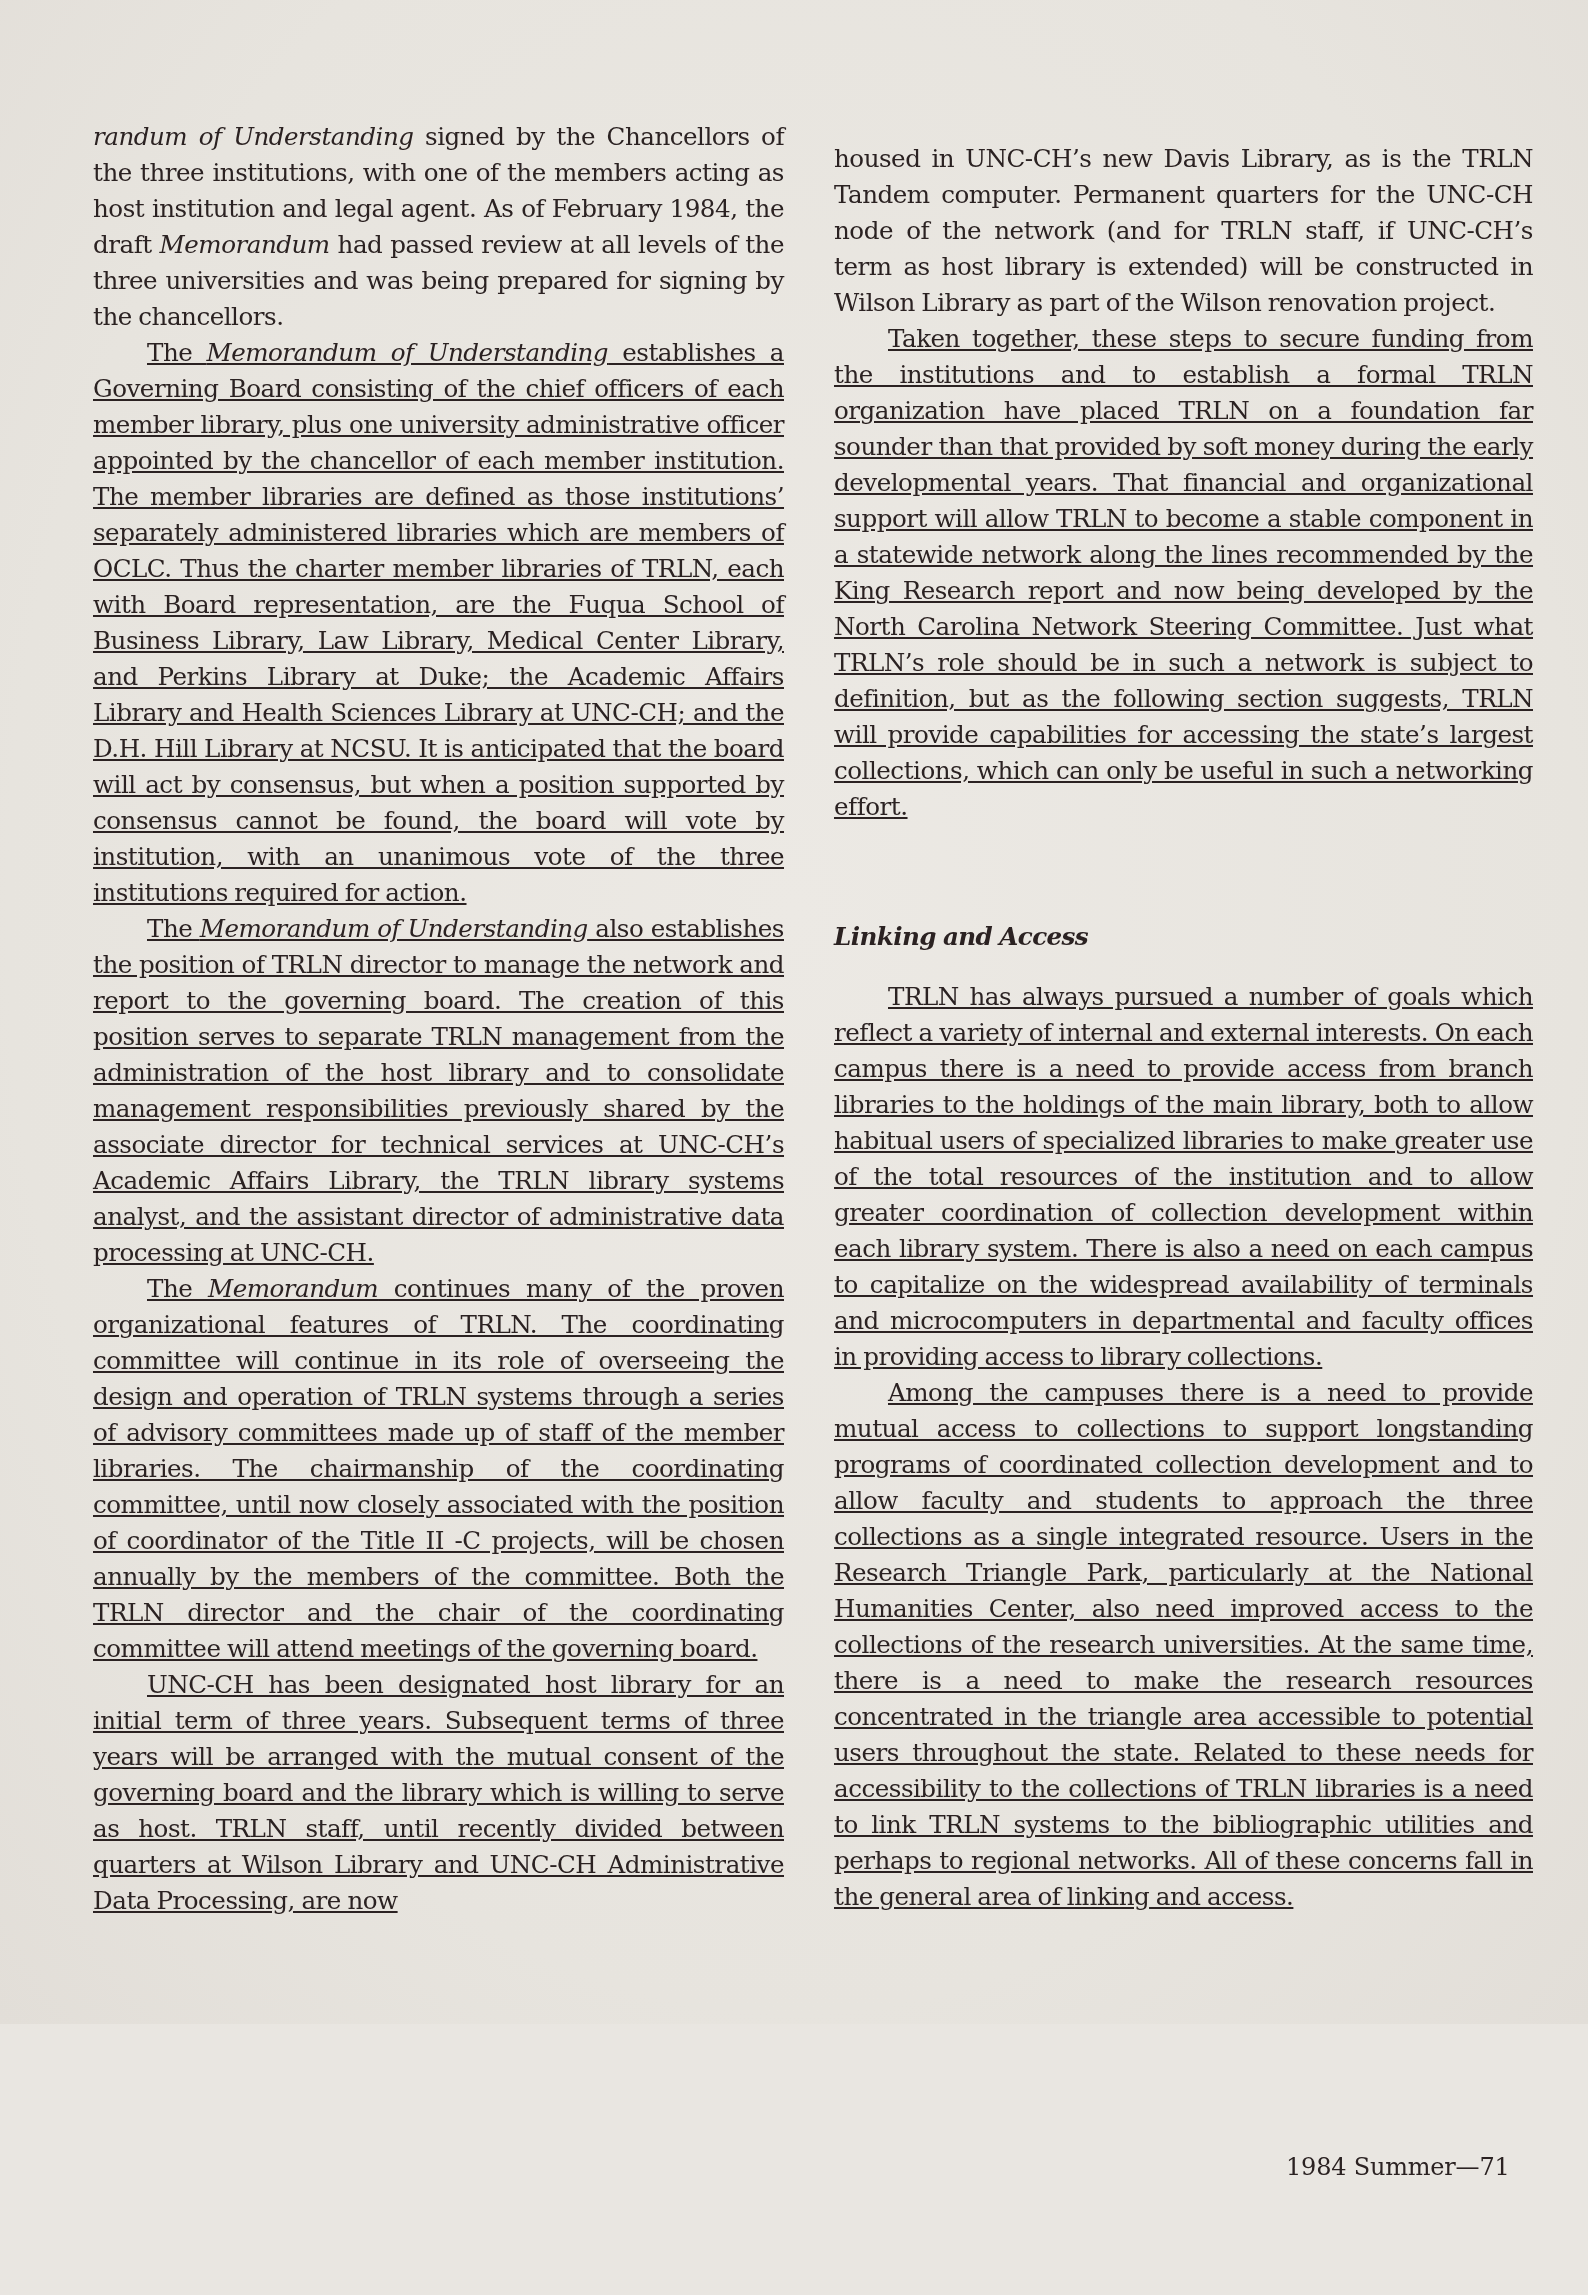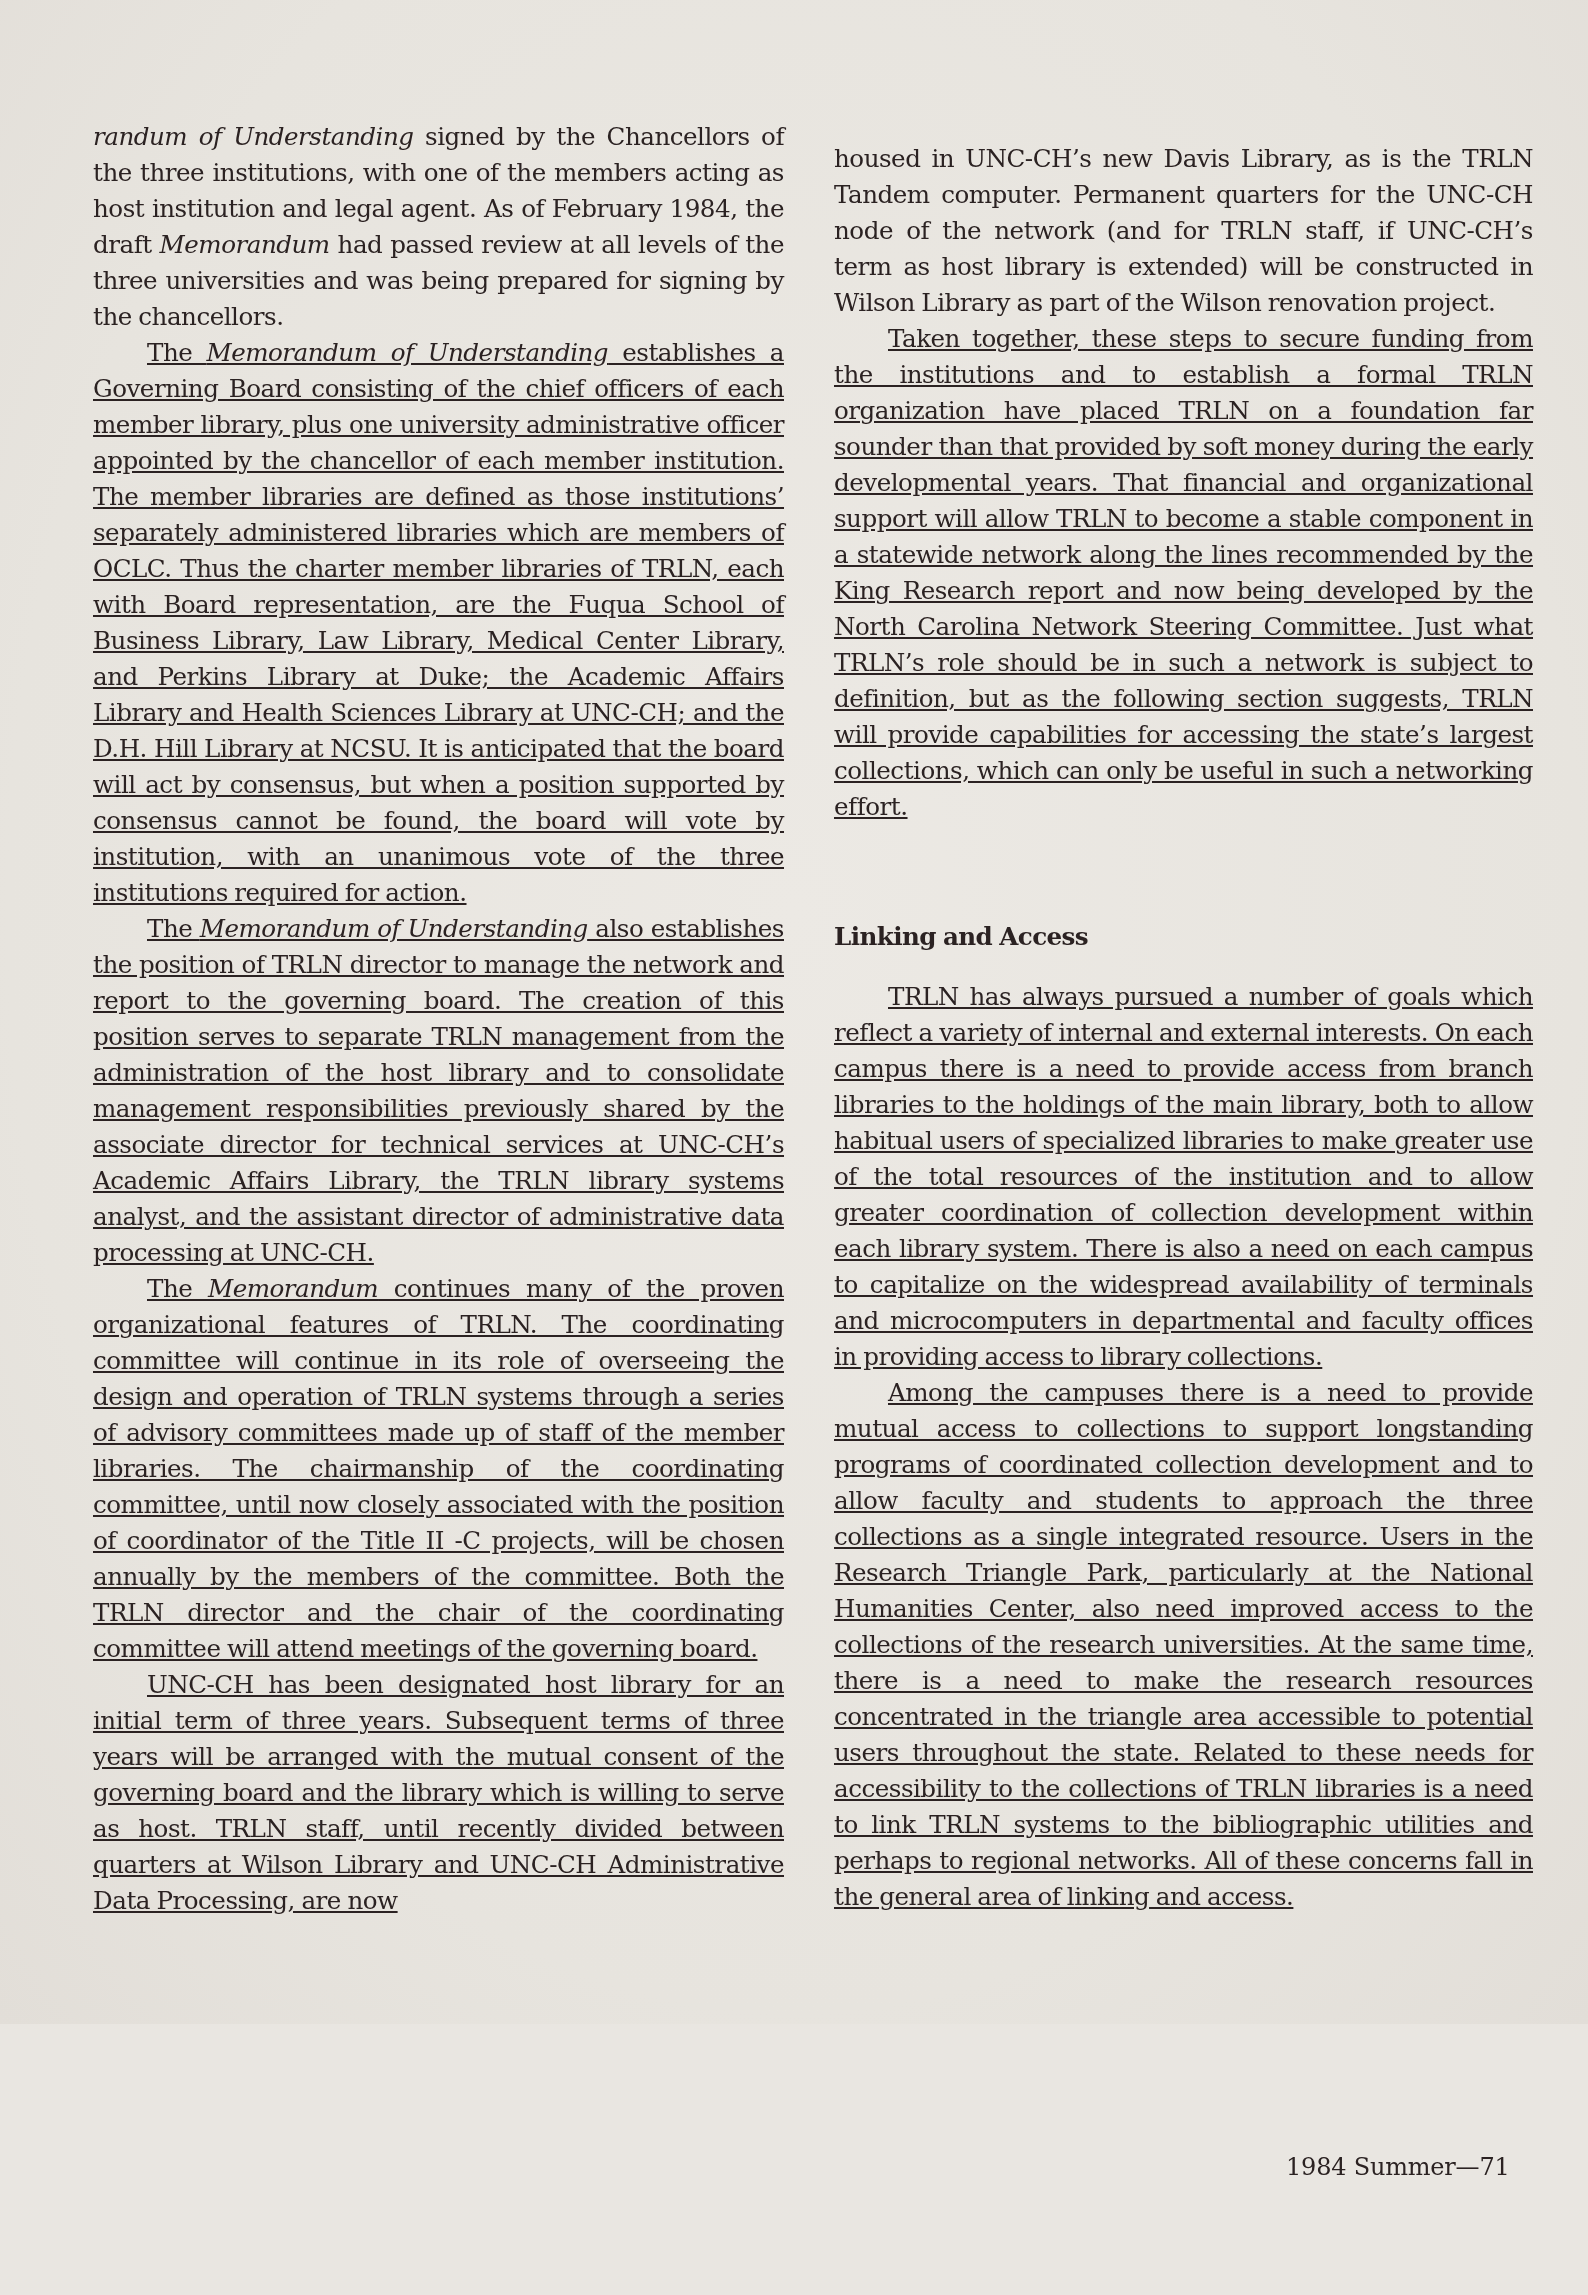--- a/index.html
+++ b/index.html
@@ -41,20 +41,21 @@
   }
   p.indent { text-indent: 54px; text-decoration: underline; }
   p.cont { text-indent: 0; }
   em { font-style: italic; }
   h2 {
     margin: 0 0 24px 0;
     font-size: 24.6px;
     font-weight: bold;
     letter-spacing: -0.6px;
     line-height: 36px;
+    font-style: italic;
   }
   .footer {
     position: absolute;
     left: 1286px;
     top: 2153px;
     font-size: 24px;
     letter-spacing: -0.2px;
     white-space: nowrap;
   }
 </style>

